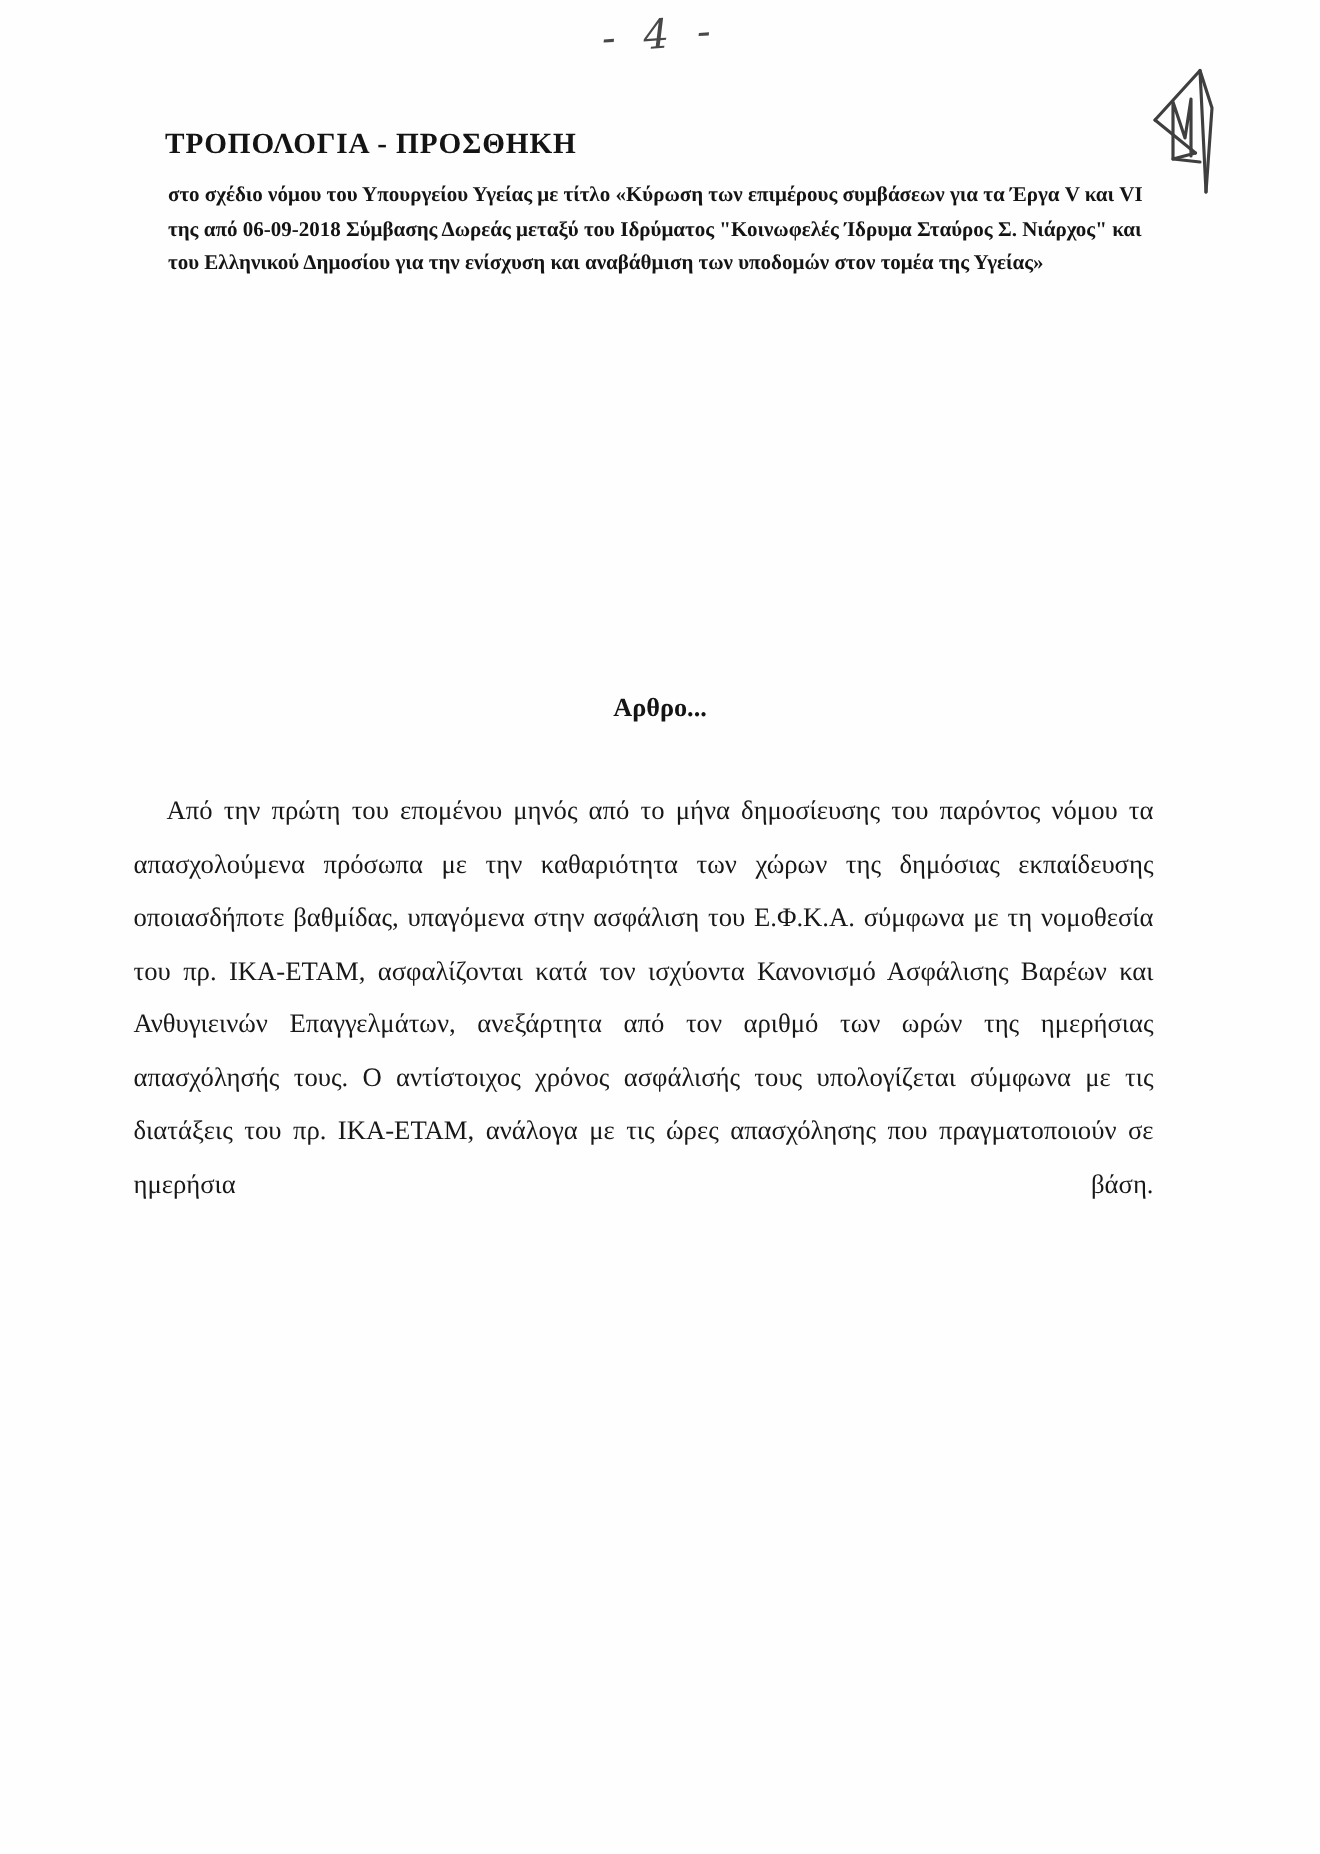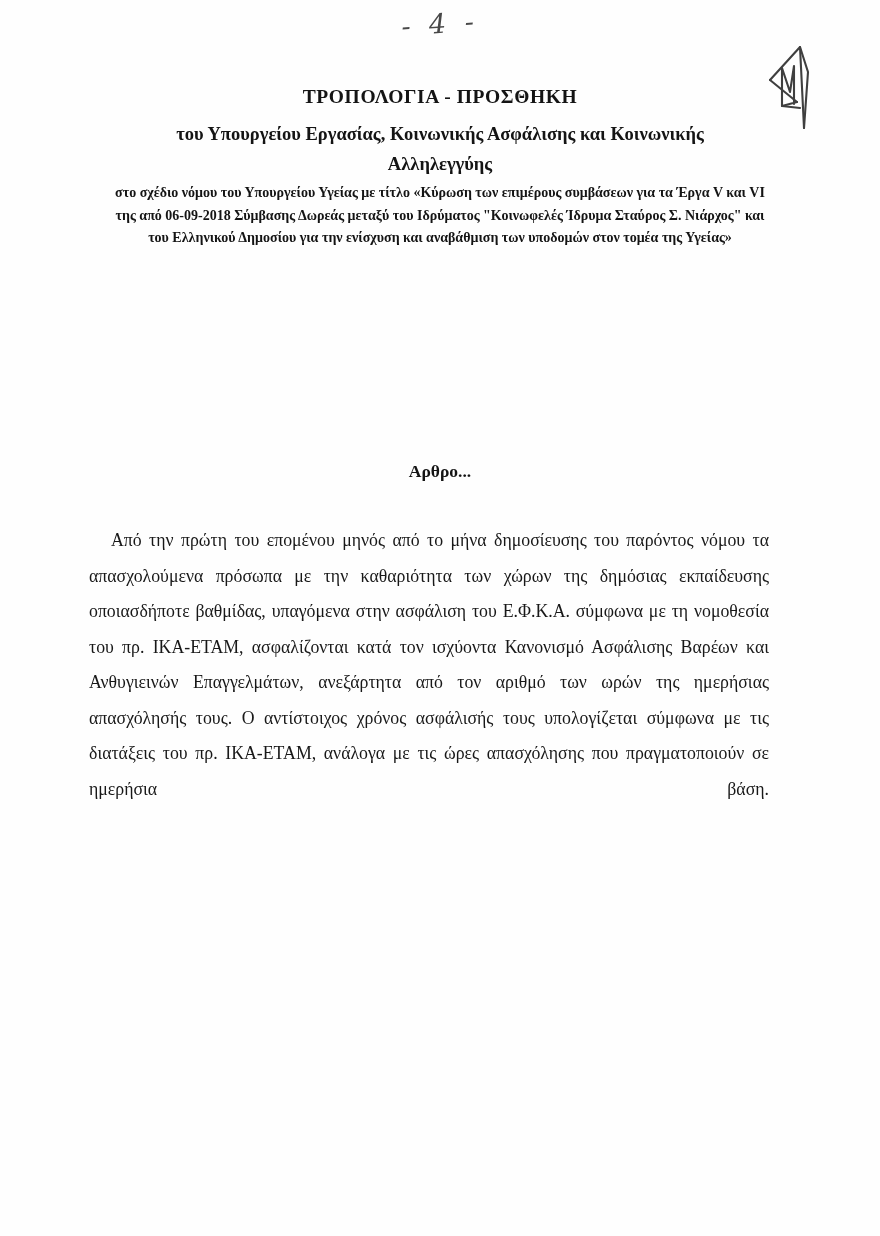--- a/index.html
+++ b/index.html
@@ -42,21 +42,20 @@
     opacity: 0.9;
   }
   .initials-mark svg { display: block; width: 100%; height: 100%; }
 
   
   .title-block {
     position: absolute;
     top: 86px;
     left: 110px;
     width: 660px;
-    text-align: center;
   }
   .doc-title {
     font-size: 19.5px;
     font-weight: bold;
     letter-spacing: 0.6px;
     margin: 0 0 12px 0;
     color: #141414;
   }
   .ministry-line {
     font-size: 18.5px;
@@ -133,21 +132,20 @@
       <path d="M10 44 L40 11 L44 92"></path>
       <path d="M10 44 L37 66"></path>
       <path d="M37 66 L22 70 L22 32 L30 56 L34 30 L34 68"></path>
       <path d="M22 70 L40 72"></path>
       <path d="M40 11 L48 36 L44 92"></path>
     </svg>
   </div>
 
   <div class="title-block">
     <div class="doc-title">ΤΡΟΠΟΛΟΓΙΑ - ΠΡΟΣΘΗΚΗ</div>
-    <div class="ministry-line">του Υπουργείου Εργασίας, Κοινωνικής Ασφάλισης και Κοινωνικής Αλληλεγγύης</div>
     <div class="bill-reference">στο σχέδιο νόμου του Υπουργείου Υγείας με τίτλο «Κύρωση των επιμέρους συμβάσεων για τα Έργα V και VI της από 06-09-2018 Σύμβασης Δωρεάς μεταξύ του Ιδρύματος "Κοινωφελές Ίδρυμα Σταύρος Σ. Νιάρχος" και του Ελληνικού Δημοσίου για την ενίσχυση και αναβάθμιση των υποδομών στον τομέα της Υγείας»</div>
   </div>
 
 
   <div class="article-heading">Αρθρο...</div>
 
   <div class="body-text">
     <p>Από την πρώτη του επομένου μηνός από το μήνα δημοσίευσης του παρόντος νόμου τα απασχολούμενα πρόσωπα με την καθαριότητα των χώρων της δημόσιας εκπαίδευσης οποιασδήποτε βαθμίδας, υπαγόμενα στην ασφάλιση του Ε.Φ.Κ.Α. σύμφωνα με τη νομοθεσία του πρ. ΙΚΑ-ΕΤΑΜ, ασφαλίζονται κατά τον ισχύοντα Κανονισμό Ασφάλισης Βαρέων και Ανθυγιεινών Επαγγελμάτων, ανεξάρτητα από τον αριθμό των ωρών της ημερήσιας απασχόλησής τους. Ο αντίστοιχος χρόνος ασφάλισής τους υπολογίζεται σύμφωνα με τις διατάξεις του πρ. ΙΚΑ-ΕΤΑΜ, ανάλογα με τις ώρες απασχόλησης που πραγματοποιούν σε ημερήσια βάση.</p>
   </div>
 

